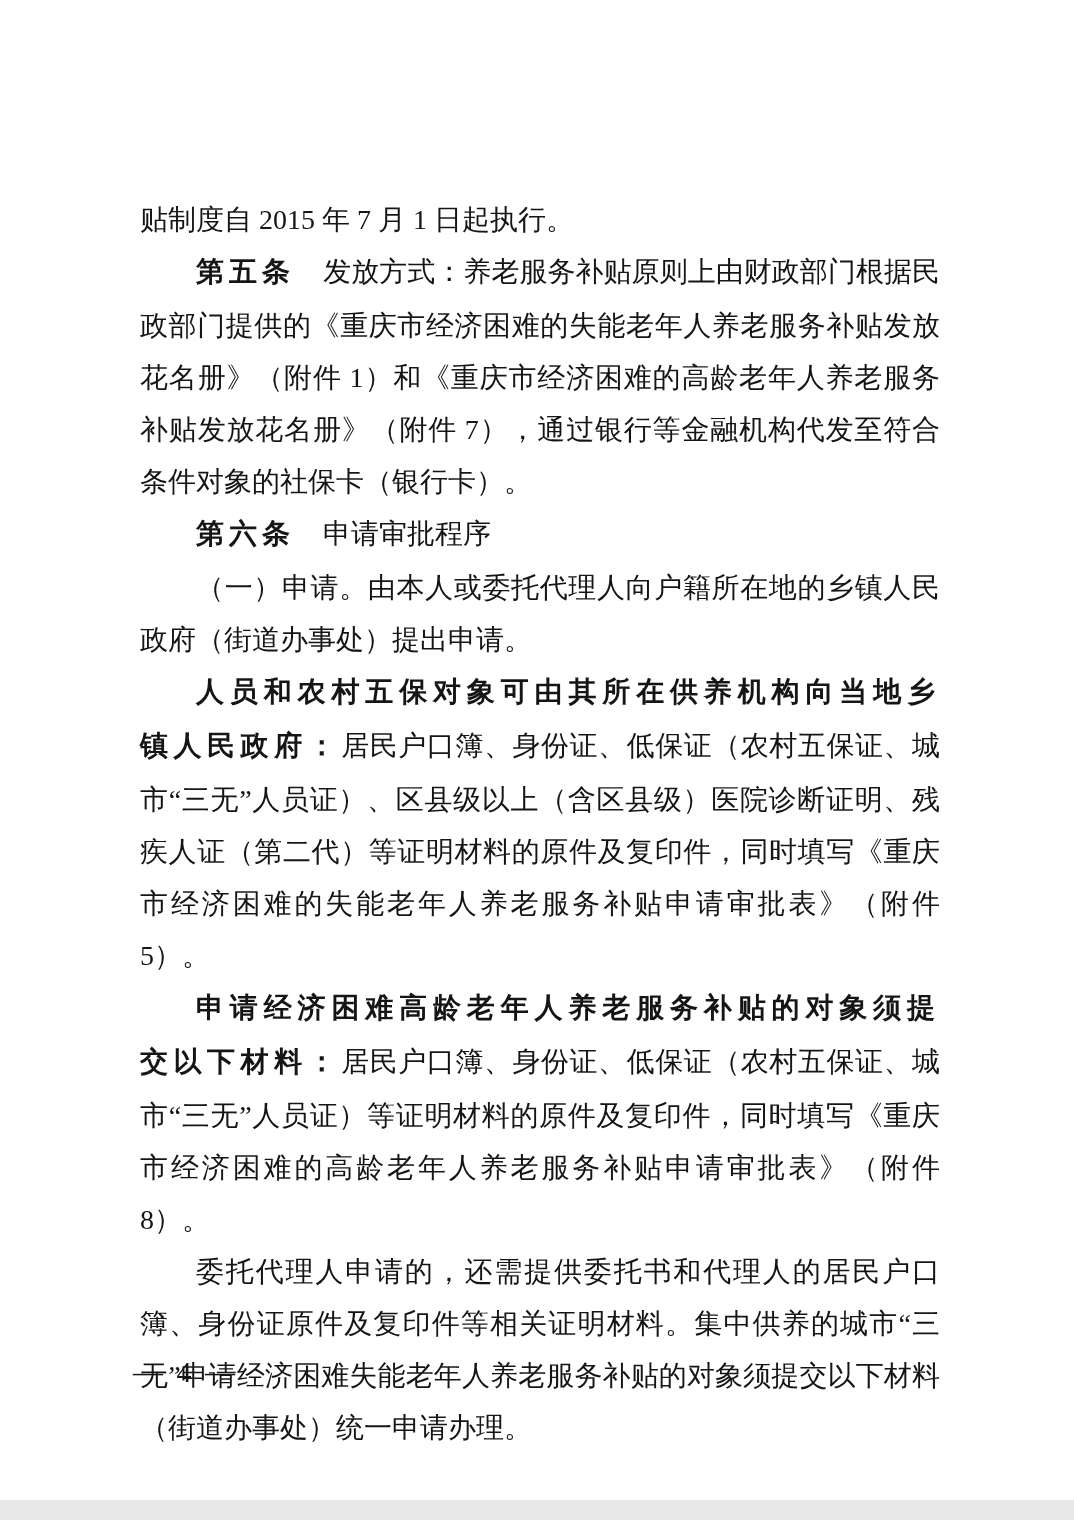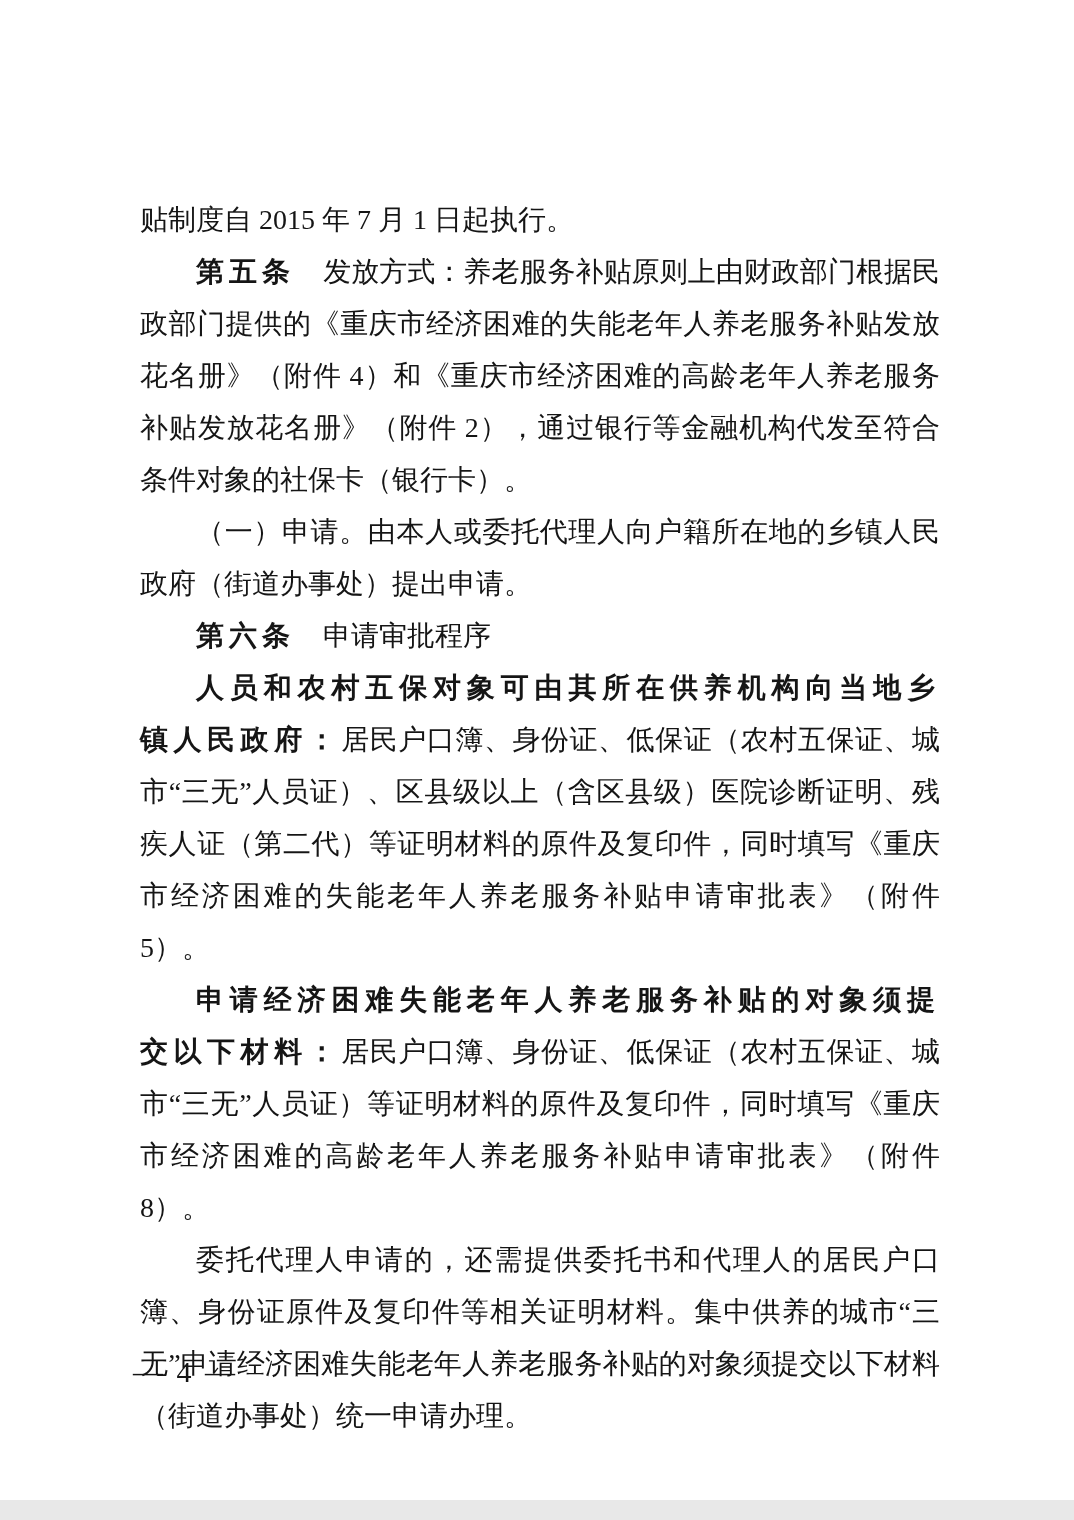--- a/index.html
+++ b/index.html
@@ -31,40 +31,40 @@
     padding: 0;
   }
   p.para.indent {
     text-indent: 2em;
   }
   .run {
     font-weight: 400;
   }
   .run.bold {
     font-weight: 700;
-    font-family: Liberation Sans, sans-serif;
+    font-family: Liberation Mono, monospace;
     letter-spacing: 5px;
   }
   .page-footer {
     position: absolute;
     left: 133px;
     top: 1346px;
     font-size: 30px;
     line-height: 52px;
     letter-spacing: 3px;
     color: #151515;
   }
 </style>
 </head>
 <body>
 
 <div class="page">
   <div class="doc-body">
       <p class="para"><span class="run">贴制度自 2015 年 7 月 1 日起执行。</span></p>
-      <p class="para indent"><span class="run bold">第五条</span><span class="run">　发放方式：养老服务补贴原则上由财政部门根据民政部门提供的《重庆市经济困难的失能老年人养老服务补贴发放花名册》（附件 4）和《重庆市经济困难的高龄老年人养老服务补贴发放花名册》（附件 2），通过银行等金融机构代发至符合条件对象的社保卡（银行卡）。</span></p>
+      <p class="para indent"><span class="run bold">第五条</span><span class="run">　发放方式：养老服务补贴原则上由财政部门根据民政部门提供的《重庆市经济困难的失能老年人养老服务补贴发放花名册》（附件 1）和《重庆市经济困难的高龄老年人养老服务补贴发放花名册》（附件 7），通过银行等金融机构代发至符合条件对象的社保卡（银行卡）。</span></p>
+      <p class="para indent"><span class="run bold">第六条</span><span class="run">　申请审批程序</span></p>
       <p class="para indent"><span class="run">（一）申请。由本人或委托代理人向户籍所在地的乡镇人民政府（街道办事处）提出申请。</span></p>
-      <p class="para indent"><span class="run bold">第六条</span><span class="run">　申请审批程序</span></p>
       <p class="para indent"><span class="run bold">人员和农村五保对象可由其所在供养机构向当地乡镇人民政府：</span><span class="run">居民户口簿、身份证、低保证（农村五保证、城市“三无”人员证）、区县级以上（含区县级）医院诊断证明、残疾人证（第二代）等证明材料的原件及复印件，同时填写《重庆市经济困难的失能老年人养老服务补贴申请审批表》（附件 5）。</span></p>
-      <p class="para indent"><span class="run bold">申请经济困难失能老年人养老服务补贴的对象须提交以下材料：</span><span class="run">居民户口簿、身份证、低保证（农村五保证、城市“三无”人员证）等证明材料的原件及复印件，同时填写《重庆市经济困难的高龄老年人养老服务补贴申请审批表》（附件 8）。</span></p>
+      <p class="para indent"><span class="run bold">申请经济困难高龄老年人养老服务补贴的对象须提交以下材料：</span><span class="run">居民户口簿、身份证、低保证（农村五保证、城市“三无”人员证）等证明材料的原件及复印件，同时填写《重庆市经济困难的高龄老年人养老服务补贴申请审批表》（附件 8）。</span></p>
       <p class="para indent"><span class="run">委托代理人申请的，还需提供委托书和代理人的居民户口簿、身份证原件及复印件等相关证明材料。集中供养的城市“三无”申请经济困难失能老年人养老服务补贴的对象须提交以下材料（街道办事处）统一申请办理。</span></p>
     </div>
   <div class="page-footer">— 4 —</div>
 </div>
 
 </body></html>

